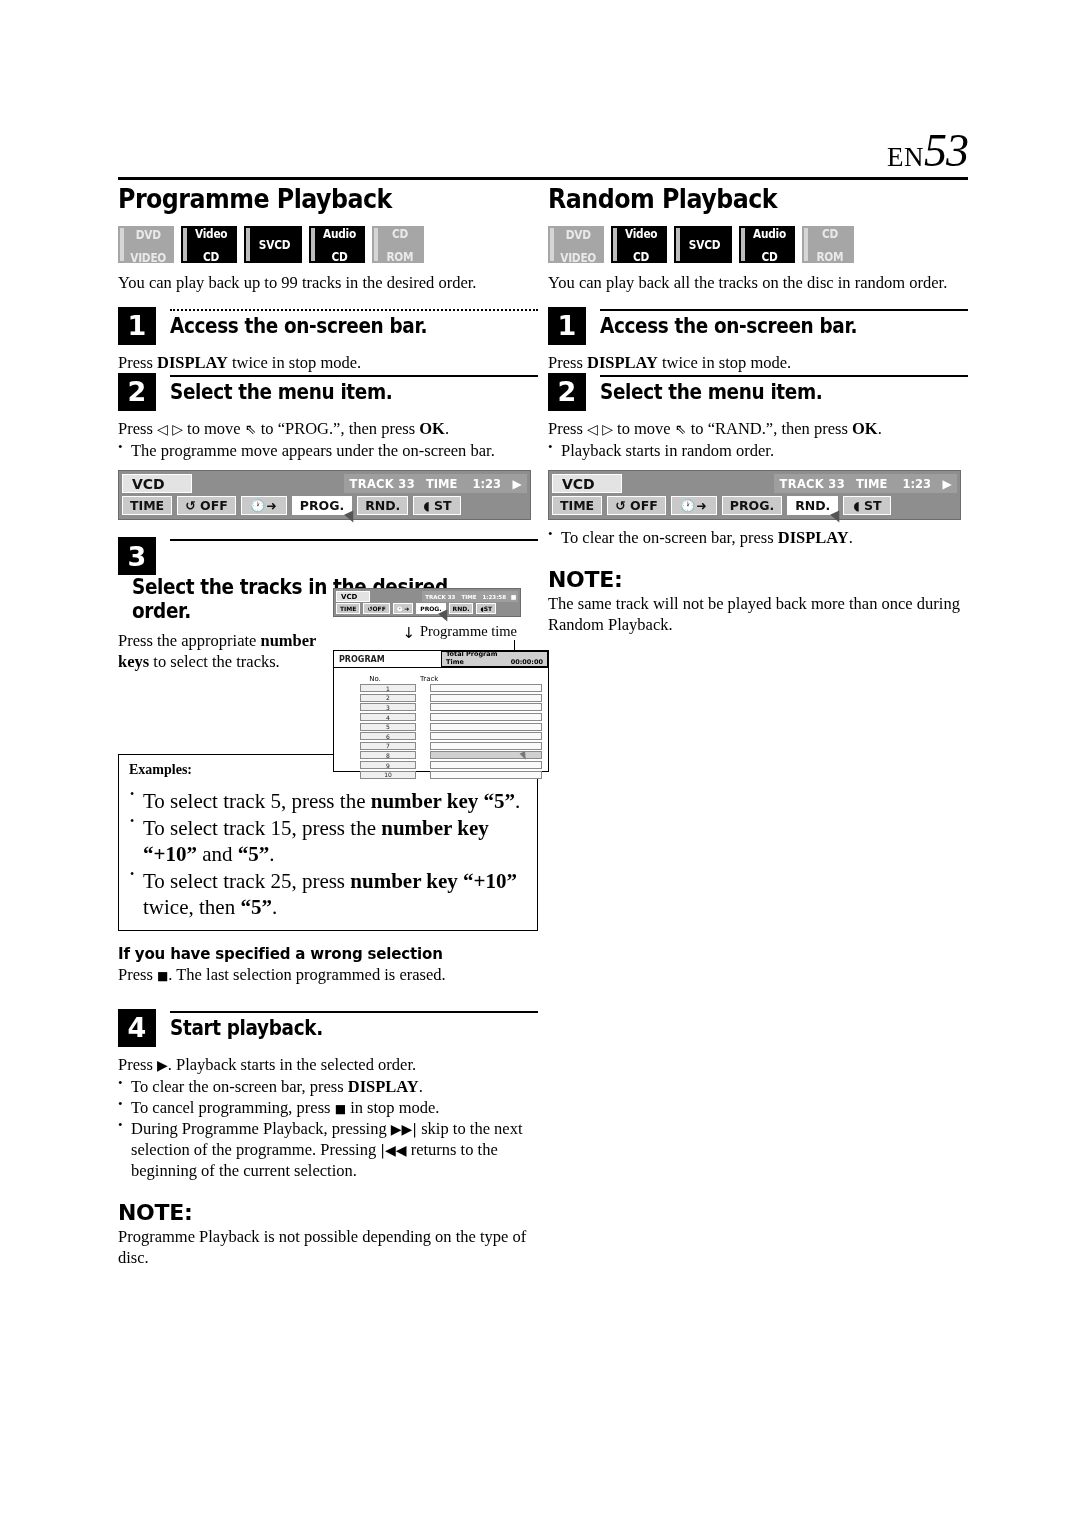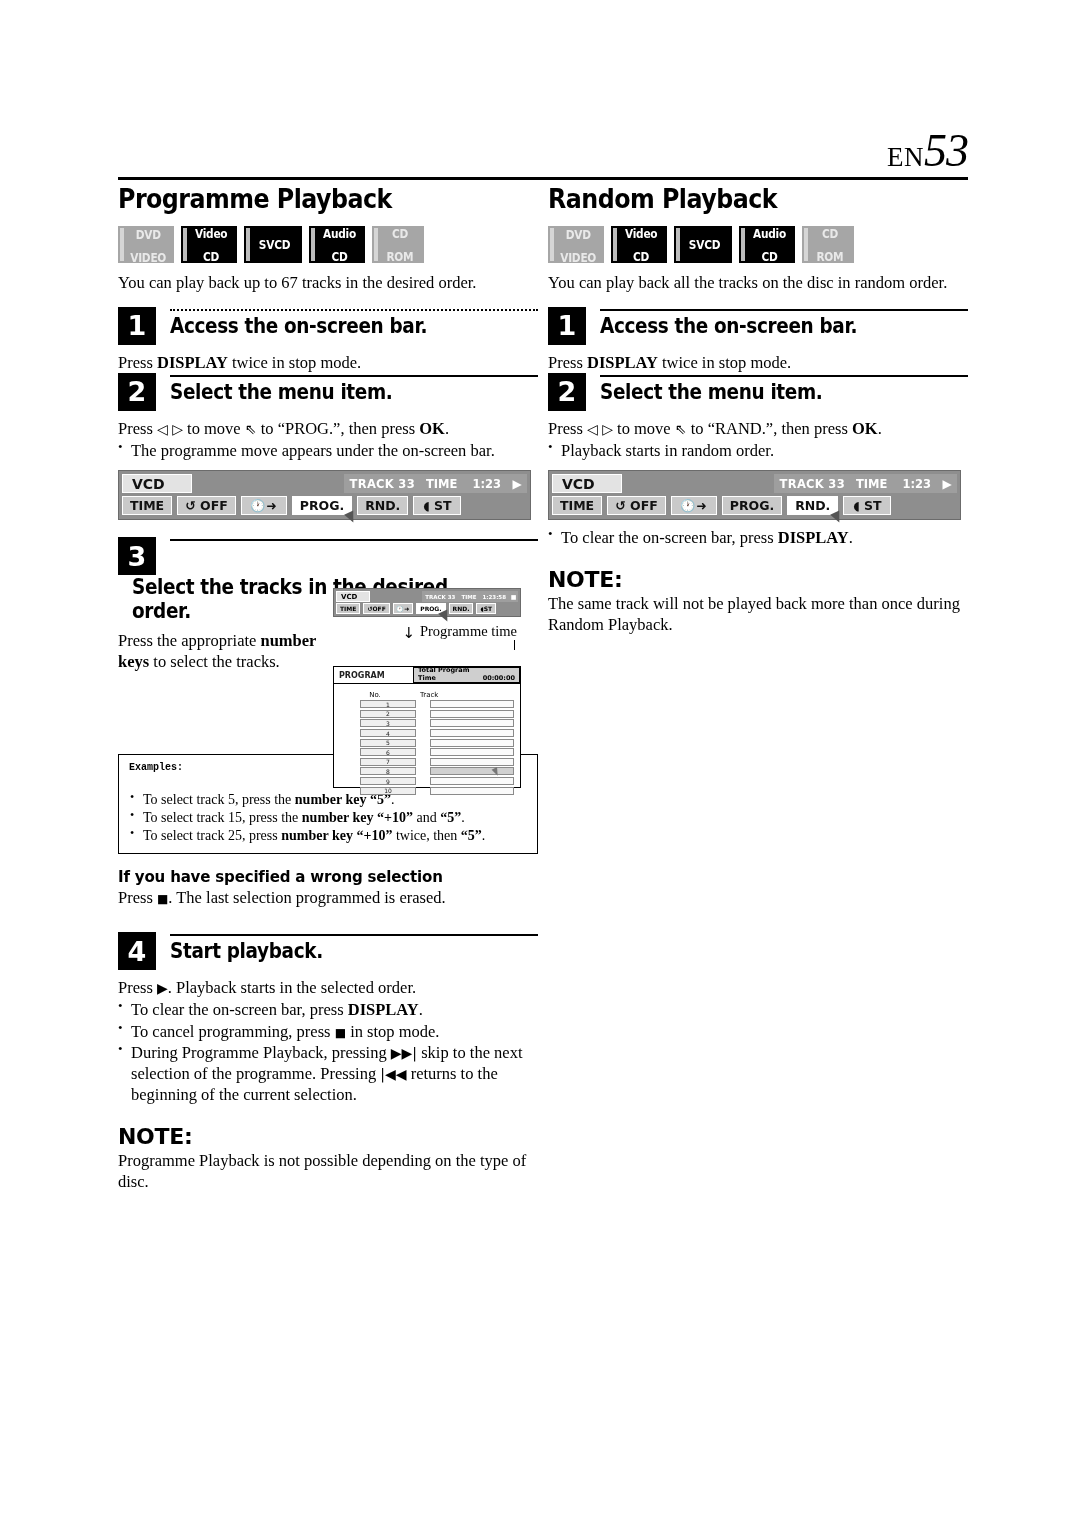--- a/index.html
+++ b/index.html
@@ -121,22 +121,22 @@
   .fig .mini .vcd{width:34px;justify-content:flex-start;padding-left:4px;font-size:7px;background:#e3e3e3;}
   .fig .mini .tg{background:#9e9e9e;border:none;color:#fff;font-size:5.5px;padding:0 3px;}
   .fig .mini .pb{background:#9e9e9e;border:none;color:#fff;font-size:6px;width:9px;}
   .fig .mini .b{min-width:18px;padding:0 3px;}
 
   .ptlabel{display:flex;align-items:flex-end;justify-content:flex-end;gap:5px;
      margin-top:6px;padding-right:4px;}
   .ptlabel .arr{font-family:"DejaVu Sans",sans-serif;font-size:15px;line-height:.9;}
   .ptlabel .txt{font-size:14.5px;}
 
-  .prog-panel{position:relative;width:188px;border:1px solid #000;background:#fff;
-     box-sizing:border-box;height:122px;margin-top:16px;}
+  .prog-panel{position:relative;width:216px;border:1px solid #000;background:#fff;
+     box-sizing:border-box;height:122px;margin-top:0px;}
   .prog-head{display:flex;height:16px;border-bottom:1px solid #000;}
   .prog-head .left{flex:1;display:flex;align-items:center;padding-left:5px;
      font-family:"DejaVu Sans",sans-serif;font-size:8px;font-weight:bold;color:#222;}
   .prog-head .slash{width:10px;position:relative;overflow:hidden;}
   .prog-head .slash::before{content:"";position:absolute;left:-6px;top:-4px;width:1px;height:30px;
      background:#000;transform:rotate(22deg);transform-origin:top;}
   .tpt{width:107px;border:1px solid #000;background:#cfcfcf;display:flex;align-items:flex-end;
      justify-content:space-between;padding:0 4px;box-sizing:border-box;margin:0;height:16px;
      font-family:"DejaVu Sans",sans-serif;font-size:6.5px;font-weight:bold;}
   .prog-cols{display:flex;padding:7px 0 0 0;font-family:"DejaVu Sans",sans-serif;font-size:7px;}
@@ -150,22 +150,22 @@
   .prow .tr{flex:1;margin-left:14px;border:1px solid #8a8a8a;background:#fafafa;height:8px;box-sizing:border-box;}
   .prow.hl .tr{background:#d0d0d0;position:relative;}
   .prow.hl .tr::after{
     content:"";position:absolute;right:14px;top:0px;width:0;height:0;
     border-left:3px solid transparent;border-right:3px solid transparent;
     border-top:8px solid #777;transform:rotate(-25deg);
   }
 
   
   .exbox{border:1px solid #000;padding:7px 10px 9px 10px;margin-top:10px;box-sizing:border-box;width:420px;}
-  .exbox .t{font-family:Liberation Mono, monospace;font-weight:bold;font-size:10px;margin-bottom:18px;}
-  .exbox ul{margin:0;padding:0;list-style:none;font-size:14px;line-height:1.26;}
+  .exbox .t{font-family:Liberation Serif, serif;font-weight:bold;font-size:14px;margin-bottom:10px;}
+  .exbox ul{margin:0;padding:0;list-style:none;font-size:21px;line-height:1.26;}
   .exbox li{position:relative;padding-left:14px;}
   .exbox li::before{content:"\2022";position:absolute;left:1px;top:-1px;font-size:12px;}
 </style>
 </head>
 <body>
 
 <div class="page">
 
   <div class="pagehead">
     <div class="pagenum">
@@ -191,21 +191,21 @@
           </span>
       </div>
       <div class="badge on w4">
         <span><span>Audio</span><br><span>CD</span></span>
       </div>
       <div class="badge off w5">
         <span><span>CD</span><br><span>ROM</span></span>
       </div>
     </div>
 
-    <p class="lead">You can play back up to 67 tracks in the desired order.</p>
+    <p class="lead">You can play back up to 99 tracks in the desired order.</p>
 
     <div class="step">
       <div class="rule dot"></div>
       <div class="stepbox">1</div><div class="steptitle">Access the on-screen bar.</div>
     </div>
     <p class="body">
       <span>Press </span><b>DISPLAY</b><span> twice in stop mode.</span>
     </p>
 
     <div class="step">

